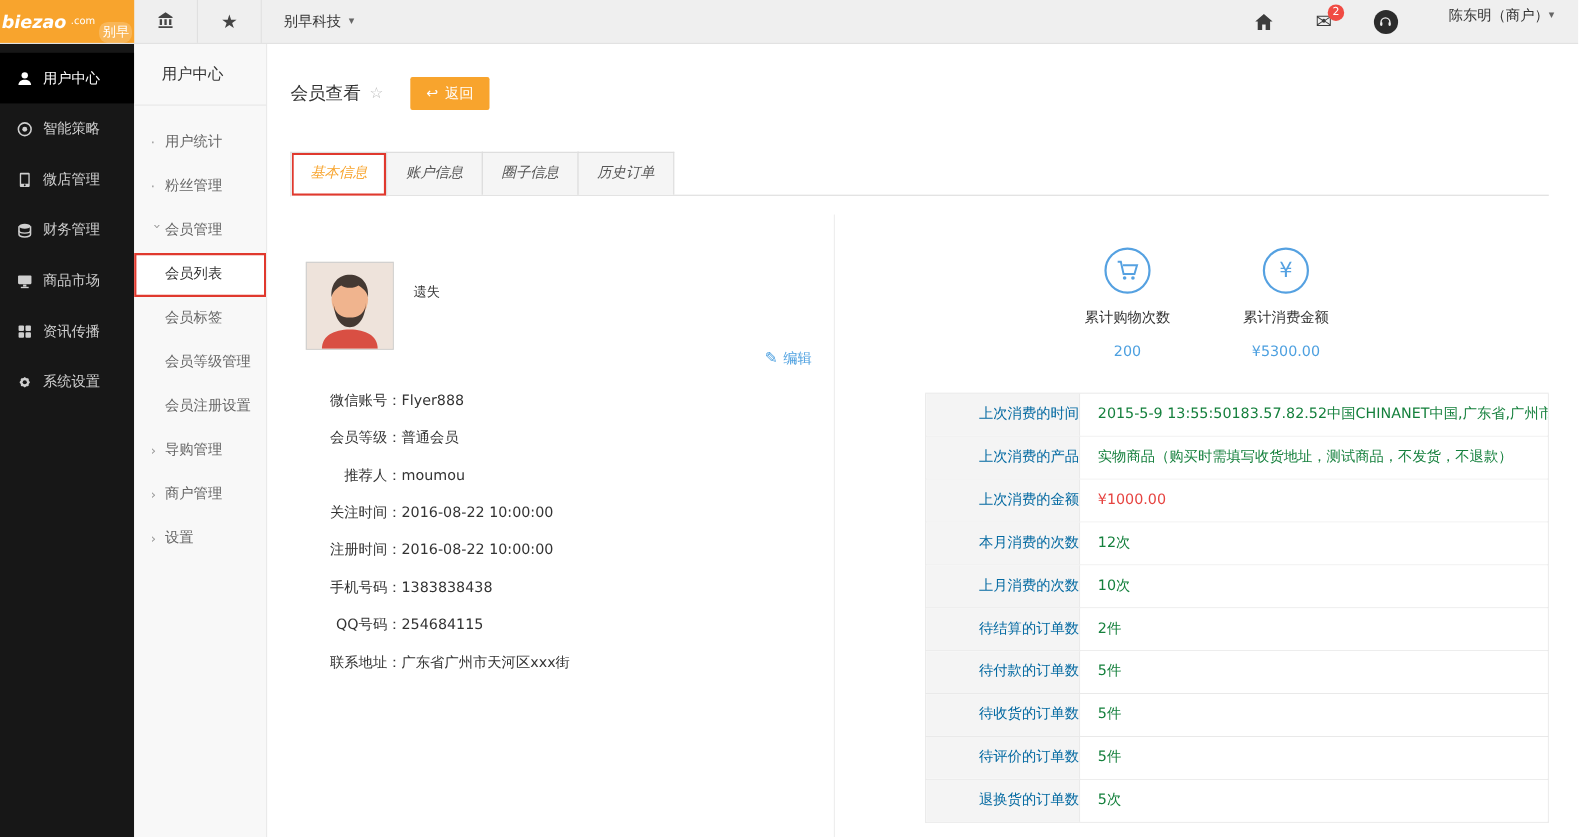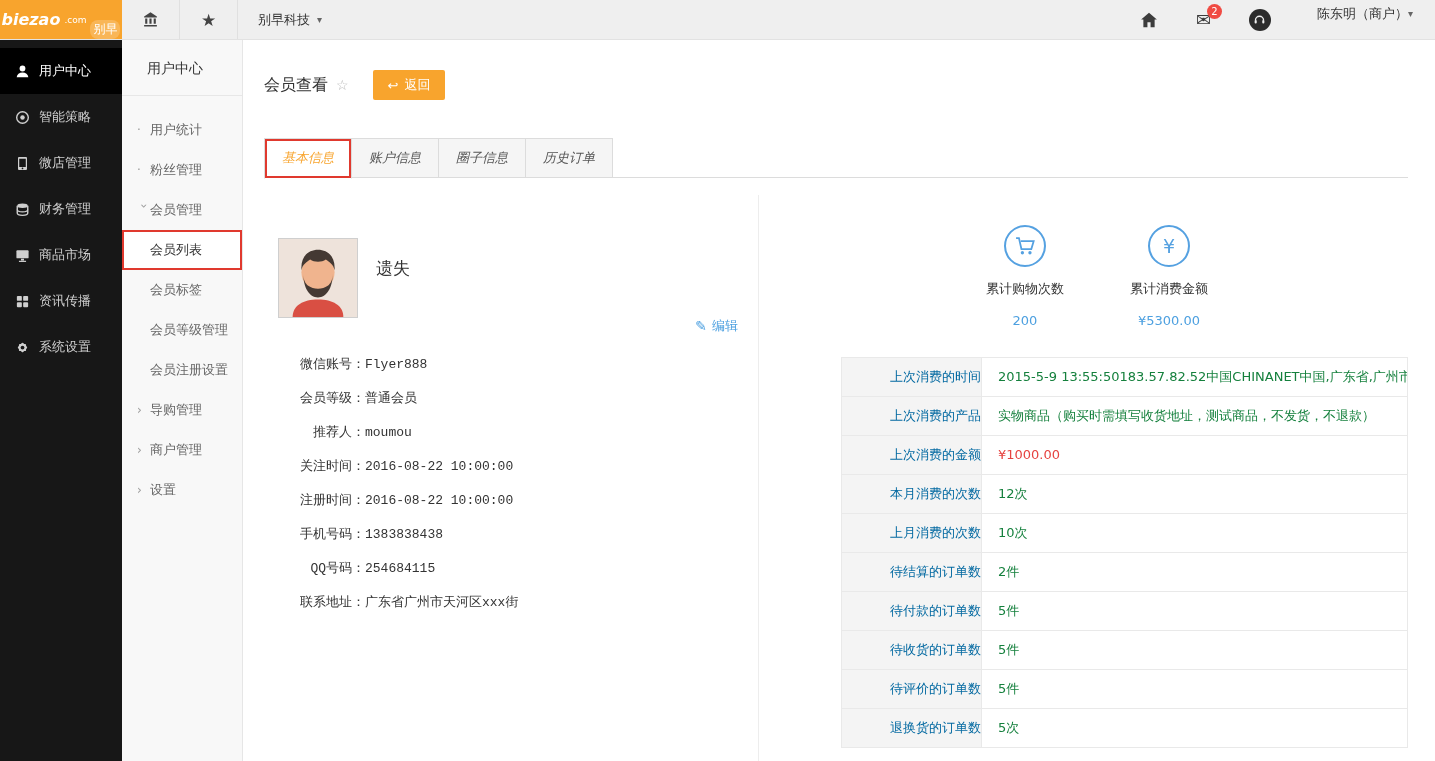--- a/index.html
+++ b/index.html
@@ -54,24 +54,24 @@
 
   .tabs { position:absolute; top:98px; left:21px; right:27px; display:flex; border-bottom:1px solid #dcdcdc; height:40px; }
   .tab { width:88px; height:39px; line-height:38px; text-align:center; background:#f5f5f5; border:1px solid #dcdcdc; border-bottom:none; margin-right:-1px; color:#555; cursor:pointer;font-style:italic; }
   .tab.active { background:#fff; color:#f8a42d; height:41px; margin-bottom:-1px; border-bottom:1px solid #fff; }
 
   .left-panel { position:absolute; top:155px; left:0; width:515px; bottom:0; }
   .right-panel { position:absolute; top:155px; left:515px; right:0; bottom:0; border-left:1px solid #ededed; }
 
   .avatar { position:absolute; left:35px; top:43px; width:80px; height:80px; border:1px solid #cfcfcf; background:#eee3db; }
   .avatar svg { width:100%; height:100%; display:block; }
-  .member-name { position:absolute; left:133px; top:62px; font-size:17px; color:#333; }
+  .member-name { position:absolute; left:133px; top:62px; font-size:12px; color:#333; }
   .edit-link { position:absolute; right:20px; top:122px; color:#4da0e0; cursor:pointer; display:flex; align-items:center; gap:5px; }
   .edit-glyph { font-size:14px; }
-  .fields { position:absolute; left:14px; top:160px; right:10px;font-family:Liberation Mono, monospace; }
+  .fields { position:absolute; left:14px; top:160px; right:10px; }
   .field { display:flex; margin-bottom:14px; line-height:20px; }
   .field-label { width:108px; text-align:right; color:#333; flex:0 0 auto; }
   .field-value { color:#333; }
 
   .stats { position:absolute; top:30px; left:0; right:0; display:flex; justify-content:center; gap:4px; }
   .stat { width:140px; text-align:center; }
   .stat-icon { width:42px; height:42px; border:2px solid #55a1e1; border-radius:50%; margin:0 auto; display:flex; align-items:center; justify-content:center; color:#55a1e1; }
   .stat-icon svg { width:22px; height:22px; }
   .stat-icon .yen-glyph { font-size:19px; line-height:1; }
   .stat-label { margin-top:13px; color:#333; }

